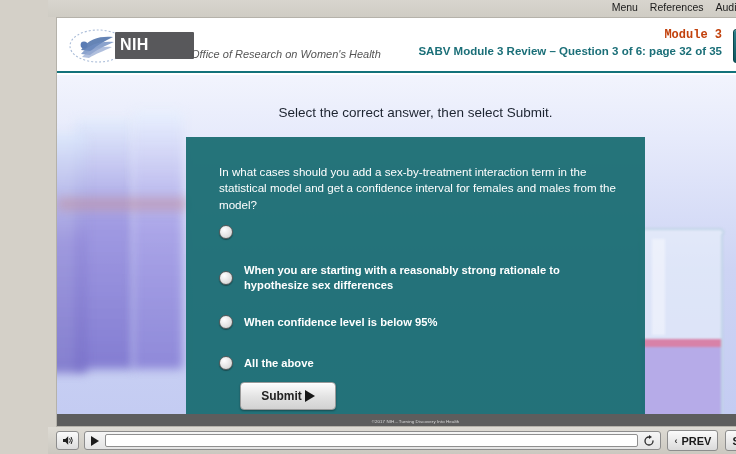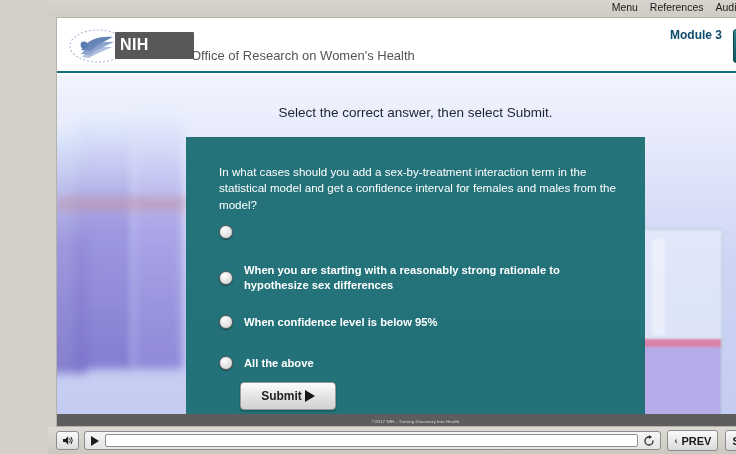--- a/index.html
+++ b/index.html
@@ -42,25 +42,25 @@
     content:"";position:absolute;left:62px;top:0;
     border-top:13.5px solid transparent;border-bottom:13.5px solid transparent;
     border-left:13px solid #58585b;
   }
   .nih-badge .txt{
     position:absolute;left:5px;top:4px;color:#fff;
     font-size:16px;font-weight:bold;letter-spacing:.4px;
     font-family:"Liberation Sans",sans-serif;
   }
   .nih-line1{position:absolute;left:134px;top:16px;font-size:11.5px;color:#333;}
-  .nih-line2{position:absolute;left:134px;top:30px;font-size:13px;color:#555;}
+  .nih-line2{position:absolute;left:134px;top:30px;font-size:11px;color:#555;font-style:italic;}
 
   .mod-title{
     position:absolute;right:52px;top:10px;text-align:right;
-    font-size:12px;font-weight:bold;color:#0c4a6e;
+    font-size:12px;font-weight:bold;color:#c2410c;font-family:Liberation Mono, monospace;
   }
   .mod-sub{
     position:absolute;right:52px;top:27px;text-align:right;
     font-size:11.5px;font-weight:bold;color:#1b6f78;white-space:nowrap;
   }
   .home-btn{
     position:absolute;right:7px;top:11px;width:32px;height:32px;
     background:linear-gradient(#2d808a,#0d565e);
     border:1px solid #0a474e;border-radius:3px;
     box-shadow:inset 0 1px 0 rgba(255,255,255,.25);
@@ -181,20 +181,21 @@
         <path d="M15 29 C24 20, 34 18, 45 19 C37 23, 28 26, 22 30 Z" fill="#95a9d2" opacity=".75"></path>
         <circle cx="17" cy="17" r="3.4" fill="#5a7cb4"></circle>
       </svg>
 
       <div class="nih-badge">
         <span class="txt">NIH</span>
       </div>
       <div class="nih-line2">Office of Research on Women's Health</div>
 
       <div class="mod-title">Module 3</div>
+      <div class="mod-sub">SABV Module 3 Review – Question 3 of 6: page 32 of 35</div>
 
       <div class="home-btn">
         <svg width="18" height="16" viewBox="0 0 18 16">
           <path d="M9 1 L17 8 L14.6 8 L14.6 15 L10.8 15 L10.8 10.4 L7.2 10.4 L7.2 15 L3.4 15 L3.4 8 L1 8 Z" fill="#ffffff"></path>
         </svg>
       </div>
 
       <div class="hdr-rule"></div>
     </div>
 

